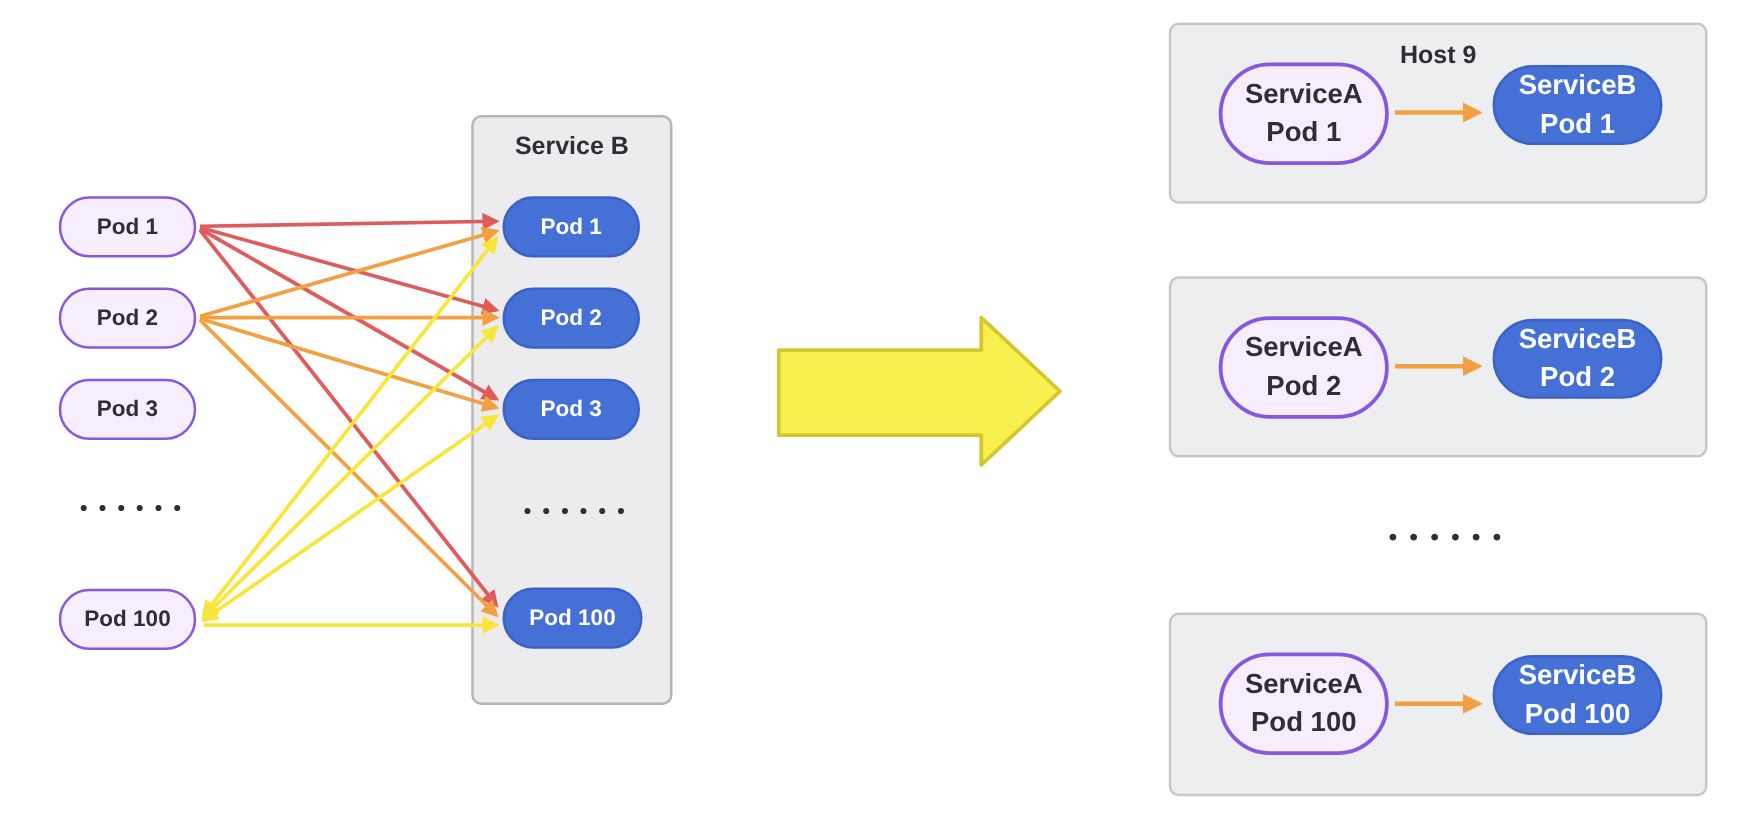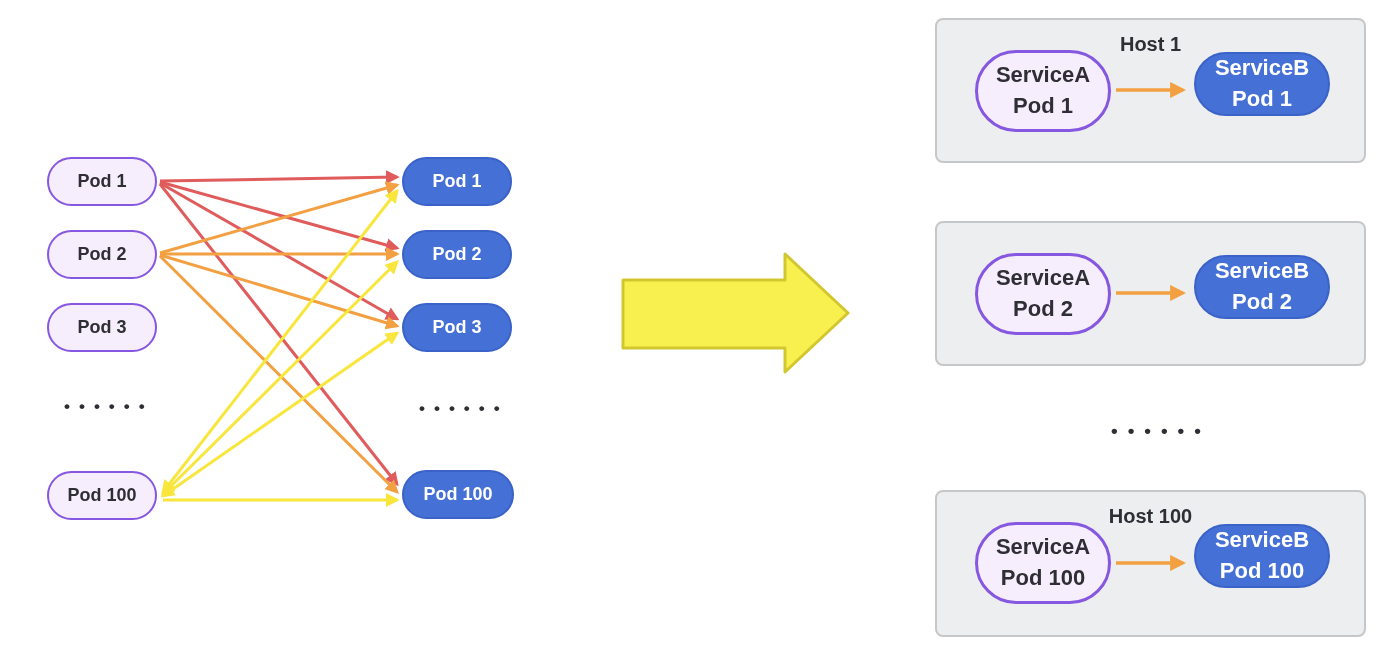--- a/index.html
+++ b/index.html
@@ -90,36 +90,39 @@
     <span>Pod 2</span>
   </div>
   <div class="pod pod-a abs" style="left:47px;top:303px;">
     <span>Pod 3</span>
   </div>
   <div class="dots" style="left:64px;top:397px;">••••••</div>
   <div class="pod pod-a abs" style="left:47px;top:471px;">
     <span>Pod 100</span>
   </div>
 
+  <div class="group-box" style="left:377px;top:92px;">
+    <div class="group-title">Service B</div>
+  </div>
   <div class="pod pod-b abs" style="left:402px;top:157px;">
     <span>Pod 1</span>
   </div>
   <div class="pod pod-b abs" style="left:402px;top:230px;">
     <span>Pod 2</span>
   </div>
   <div class="pod pod-b abs" style="left:402px;top:303px;">
     <span>Pod 3</span>
   </div>
   <div class="dots" style="left:419px;top:399px;">••••••</div>
   <div class="pod pod-b abs" style="left:402px;top:470px;width:112px;">
     <span>Pod 100</span>
   </div>
 
   <div class="host" style="top:18px;">
-    <div class="host-title">Host 1</div>
+    <div class="host-title">Host 9</div>
     <div class="host-pod host-pod-a">
       <div>ServiceA</div>
       <div>Pod 1</div>
     </div>
     <div class="host-pod host-pod-b">
       <div>ServiceB</div>
       <div>Pod 1</div>
     </div>
   </div>
 
@@ -130,21 +133,20 @@
     </div>
     <div class="host-pod host-pod-b">
       <div>ServiceB</div>
       <div>Pod 2</div>
     </div>
   </div>
 
   <div class="dots dots-big" style="left:1111px;top:420px;">••••••</div>
 
   <div class="host" style="top:490px;height:147px;">
-    <div class="host-title">Host 100</div>
     <div class="host-pod host-pod-a">
       <div>ServiceA</div>
       <div>Pod 100</div>
     </div>
     <div class="host-pod host-pod-b">
       <div>ServiceB</div>
       <div>Pod 100</div>
     </div>
   </div>
 

